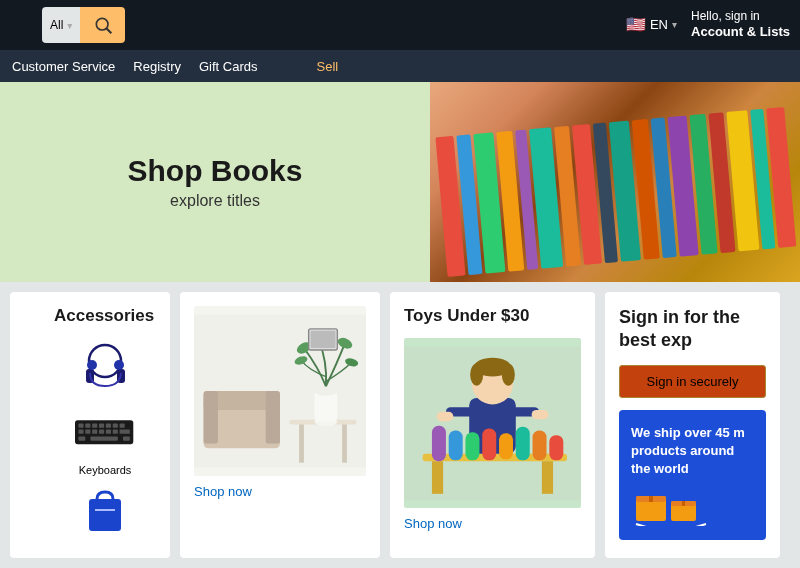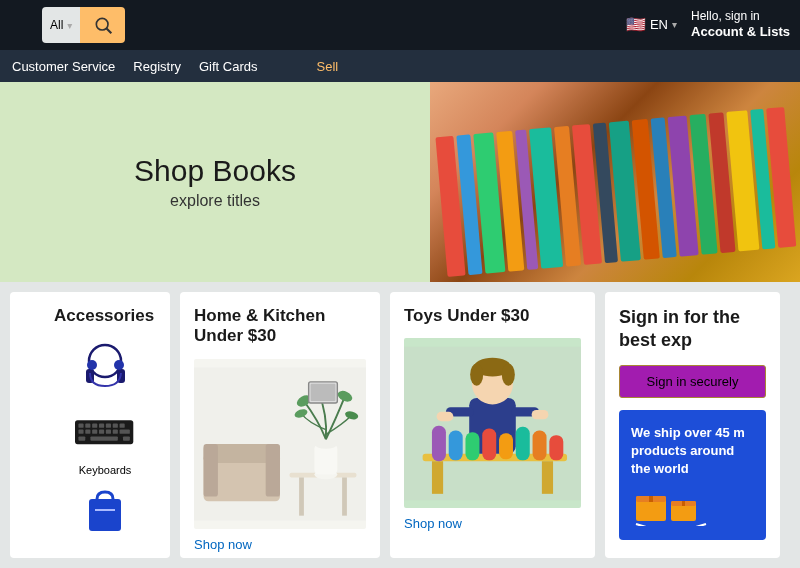--- a/index.html
+++ b/index.html
@@ -100,21 +100,21 @@
       background: #d4e8c2;
       flex: 0 0 430px;
       display: flex;
       flex-direction: column;
       justify-content: center;
       align-items: center;
       padding: 20px;
     }
     .hero-text h1 {
       font-size: 30px;
-      font-weight: normal;
+      font-weight: bold;
       color: #1a1a1a;
     }
     .hero-text p {
       font-size: 16px;
       color: #333;
       margin-top: 4px;
     }
     .hero-img {
       flex: 1;
       background: linear-gradient(135deg, #e8a87c 0%, #d4855a 20%, #8b4513 40%, #cd853f 60%, #b8860b 80%, #daa520 100%);
@@ -198,21 +198,21 @@
       align-items: center;
       justify-content: center;
       border-radius: 2px;
       margin-bottom: 8px;
       overflow: hidden;
     }
 
     
     .signin-text { font-size: 18px; font-weight: bold; color: #1a1a1a; margin-bottom: 12px; line-height: 1.3; }
     .signin-btn {
-      background: #a21caf;
+      background: #c2410c;
       border: 1px solid #a88734;
       border-radius: 3px;
       padding: 8px 14px;
       font-size: 13px;
       cursor: pointer;
       width: 100%;
       text-align: center;
       margin-bottom: 12px;
     }
     .ship-box {
@@ -345,21 +345,20 @@
             <rect x="4" y="10" width="32" height="32" rx="3" fill="#1a44cc"></rect>
             <path d="M12 10 Q12 3 20 3 Q28 3 28 10" stroke="#1a44cc" stroke-width="3" fill="none"></path>
             <rect x="10" y="20" width="20" height="2" fill="#aabbff"></rect>
           </svg>
         </div>
       </div>
     </div>
   </div>
 
   <div class="product-card card-home">
-    <h3>Home &amp; Kitchen Under $30</h3>
     <div class="home-img">
 
       <svg width="180" height="160" viewBox="0 0 180 160">
 
         <rect width="180" height="160" fill="#f0f0eb"></rect>
 
         <rect x="10" y="90" width="80" height="50" rx="5" fill="#d4c4b0"></rect>
         <rect x="10" y="80" width="80" height="20" rx="5" fill="#c4b4a0"></rect>
         <rect x="10" y="80" width="15" height="55" rx="3" fill="#baa898"></rect>
         <rect x="75" y="80" width="15" height="55" rx="3" fill="#baa898"></rect>

